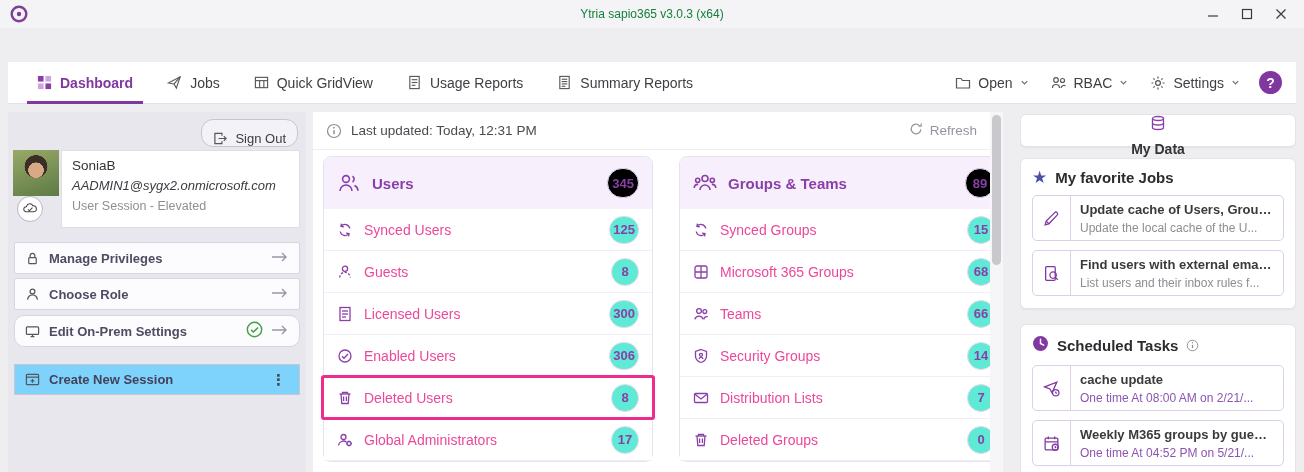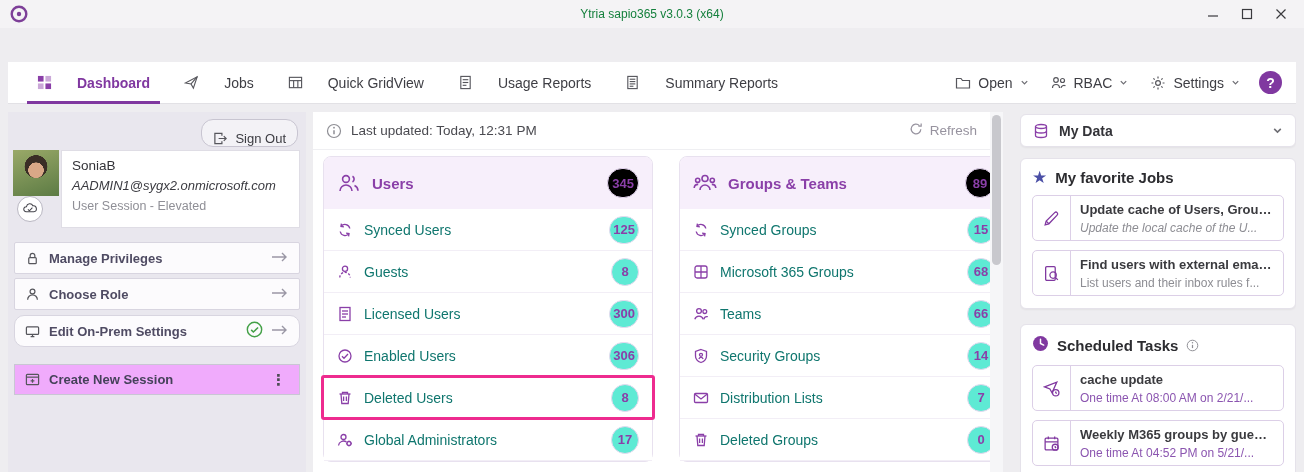--- a/index.html
+++ b/index.html
@@ -9,21 +9,21 @@
 
   
   .titlebar { position:absolute; top:0; left:0; right:0; height:28px; background:#f4f3f5; }
   .titlebar .title { position:absolute; left:0; right:0; top:0; line-height:28px; text-align:center; font-size:12px; color:#15803d; }
   .app-icon { position:absolute; left:10px; top:5px; width:18px; height:18px; z-index:2; }
   .win-controls { position:absolute; right:6px; top:0; height:28px; display:flex; align-items:center; z-index:2; }
   .wc { width:34px; height:28px; display:flex; align-items:center; justify-content:center; color:#3a3a3e; cursor:default; }
 
   
   .tabbar { position:absolute; left:8px; top:62px; width:1288px; height:42px; background:#ffffff; border-bottom:1px solid #e2e1e5; display:flex; align-items:center; padding-left:12px; }
-  .tab { display:flex; align-items:center; gap:25px; padding:0 17px; height:42px; font-size:14px; color:#3e3e44; position:relative; }
+  .tab { display:flex; align-items:center; gap:8px; padding:0 17px; height:42px; font-size:14px; color:#3e3e44; position:relative; }
   .tab.active { color:#8038a0; font-weight:bold; }
   .tab.active::after { content:""; position:absolute; left:7px; right:7px; bottom:0; height:3px; background:#8038a0; }
   .tb-right { margin-left:auto; display:flex; align-items:center; padding-right:6px; }
   .tb-item { display:flex; align-items:center; gap:7px; padding:0 11px; font-size:14px; color:#3e3e44; height:42px; }
   .help-btn { width:23px; height:23px; border-radius:50%; background:#8038a0; color:#fff; font-weight:bold; font-size:14px; display:flex; align-items:center; justify-content:center; margin:0 8px; }
   .chev { color:#6e6e74; display:flex; }
 
   
   .sidebar { position:absolute; left:8px; top:112px; width:298px; height:360px; background:#e9e7ee; }
   .signout { position:absolute; top:7px; right:8px; height:28px; display:flex; align-items:flex-end; gap:7px; padding:0 11px; background:#f3f2f6; border:1px solid #c8c5d1; border-radius:12px; font-size:13px; color:#3c3c42; }
@@ -32,49 +32,49 @@
       radial-gradient(circle at 50% 44%, #d9a887 0 22%, transparent 23%),
       radial-gradient(circle at 50% 36%, #3a2e26 0 30%, transparent 31%),
       linear-gradient(160deg,#9aa968,#5c7b44); }
   .user-box { position:absolute; left:53px; top:38px; right:6px; height:78px; background:#ffffff; border:1px solid #dfdde5; padding:7px 10px 0 10px; }
   .user-name { font-size:13.5px; color:#333338; }
   .user-email { font-size:13px; color:#3a3a40; margin-top:5px;font-style:italic; }
   .user-session { font-size:12.5px; color:#8f8f96; margin-top:6px; }
   .session-badge { position:absolute; left:9px; top:84px; width:26px; height:26px; border-radius:50%; background:#fff; border:1px solid #b9b7c2; display:flex; align-items:center; justify-content:center; }
   .side-item { position:absolute; left:6px; right:6px; height:32px; background:#fcfbfd; border:1px solid #d8d5e0; border-radius:2px; display:flex; align-items:center; gap:9px; padding:0 10px; color:#4f4b63; font-weight:bold; font-size:13px; }
   .side-item .right-group { margin-left:auto; display:flex; align-items:center; gap:8px; }
-  .create-row { position:absolute; left:6px; right:6px; top:252px; height:31px; background:#f0abfc; border:1px solid #c9c6d4; display:flex; align-items:center; gap:9px; padding:0 10px; font-weight:bold; font-size:13px; color:#45415a; }
+  .create-row { position:absolute; left:6px; right:6px; top:252px; height:31px; background:#7dd3fc; border:1px solid #c9c6d4; display:flex; align-items:center; gap:9px; padding:0 10px; font-weight:bold; font-size:13px; color:#45415a; }
   .kebab { margin-left:auto; color:#4c4c54; font-size:15px; line-height:1; padding:0 3px; }
 
   
   .main { position:absolute; left:313px; top:112px; width:677px; height:360px; background:#ffffff; overflow:hidden; }
   .main-hdr { height:38px; display:flex; align-items:center; gap:9px; padding:0 13px; border-bottom:1px solid #efeff2; color:#4a4a50; font-size:13.5px; }
   .refresh { margin-left:auto; display:flex; gap:7px; color:#97939f; font-size:13.5px; align-items:center; }
   .stat-card { position:absolute; top:44px; width:330px; background:#fff; border:1px solid #e8e1ef; border-radius:8px; }
   .card-users { left:10px; }
   .card-groups { left:345px;margin-left:21px; }
   .card-header { height:52px; background:#f7effb; border-radius:7px 7px 0 0; display:flex; align-items:center; gap:11px; padding:0 13px; }
   .card-title { font-size:15px; font-weight:bold; color:#8a3fa8; }
   .hdr-badge { margin-left:auto; min-width:30px; height:30px; padding:0 4px; border-radius:15px; background:#000000; border:1px solid #e3d3ee; color:#8a3fa8; font-weight:bold; font-size:13px; display:flex; align-items:center; justify-content:center; }
   .stat-row { display:flex; align-items:center; gap:11px; height:42px; padding:0 13px; border-bottom:1px solid #f2eef6; position:relative; background:#fff; }
   .row-badge { margin-left:auto; min-width:28px; height:28px; padding:0 3px; border-radius:14px; background:#5eead4; border:1px solid #e6d9ef; color:#8a3fa8; font-weight:bold; font-size:13px; display:flex; align-items:center; justify-content:center; }
-  .row-label { font-size:14px; color:#0f766e; }
+  .row-label { font-size:14px; color:#ec4899; }
   .hl-ring { position:absolute; left:-3px; right:-3px; top:-2px; bottom:-2px; border:3px solid #ee2b8f; border-radius:3px; pointer-events:none; z-index:3; }
   .ic-purple { color:#8a3fa8; display:flex; }
   .ic-gray { color:#56565c; display:flex; }
   .ic-dim { color:#8e8e94; display:flex; }
 
   
   .vscroll { position:absolute; left:990px; top:112px; width:13px; height:360px; background:#f6f6f8; }
   .vthumb { position:absolute; left:2px; top:3px; width:9px; height:150px; background:#c8c8cd; border-radius:5px; }
 
   
   .rightpanel { position:absolute; left:1020px; top:112px; width:276px; height:360px; overflow:hidden; }
   .panel-card { background:#fff; border:1px solid #e5e2ea; border-radius:6px; box-shadow:0 1px 2px rgba(0,0,0,.05); }
-  .mydata { position:absolute; left:0; right:0; top:2px; height:33px; display:flex; align-items:center; gap:10px; padding:0 12px; }
+  .mydata { position:absolute; left:0; right:0; top:2px; height:33px; display:flex; align-items:center; gap:10px; padding:0 12px;flex-direction:column; }
   .mydata-label { font-size:14px; font-weight:bold; color:#333338; }
   .mydata .chev { margin-left:auto; }
   .favcard { position:absolute; left:0; right:0; top:46px; padding:10px 11px 12px 11px; }
   .schedcard { position:absolute; left:0; right:0; top:212px; height:300px; padding:10px 11px 12px 11px; }
   .panel-hdr { display:flex; align-items:center; gap:8px; }
   .panel-title { font-size:15px; font-weight:bold; color:#2c2c30; }
   .star { color:#4b4fa6; font-size:17px; line-height:1; }
   .job-item { display:flex; border:1px solid #dccfe7; border-radius:5px; margin-top:9px; height:46px; overflow:hidden; background:#fff; }
   .job-icon { width:38px; flex:0 0 38px; display:flex; align-items:center; justify-content:center; border-right:1px solid #dccfe7; color:#8038a0; }
   .job-text { padding:6px 9px; min-width:0; flex:1; }
@@ -521,21 +521,21 @@
       </div>
       <div class="job-item">
         <span class="job-icon">
             <svg width="17" height="17" viewBox="0 0 16 16" fill="none" stroke="currentColor" stroke-width="1.2">
               <path d="M2 14 L3 10.5 L11 2.5 a1.6 1.6 0 0 1 2.3 2.3 L5.5 13 Z"></path>
               <path d="M3 10.5 L5.5 13"></path>
             </svg>
           </span>
         <span class="job-text">
           <span class="job-title" style="display:block;">Update cache of Users, Groups...</span>
-          <span class="job-sub" style="display:block;font-style:italic;">Update the local cache of the U...</span>
+          <span class="job-sub" style="display:block;">Update the local cache of the U...</span>
         </span>
       </div>
       <div class="job-item">
         <span class="job-icon">
             <svg width="17" height="17" viewBox="0 0 16 16" fill="none" stroke="currentColor" stroke-width="1.2">
               <rect x="2.5" y="1.5" width="9" height="13" rx="1"></rect>
               <circle cx="9.5" cy="9.5" r="3"></circle>
               <path d="M11.7 11.7 L14 14"></path>
             </svg>
           </span>

